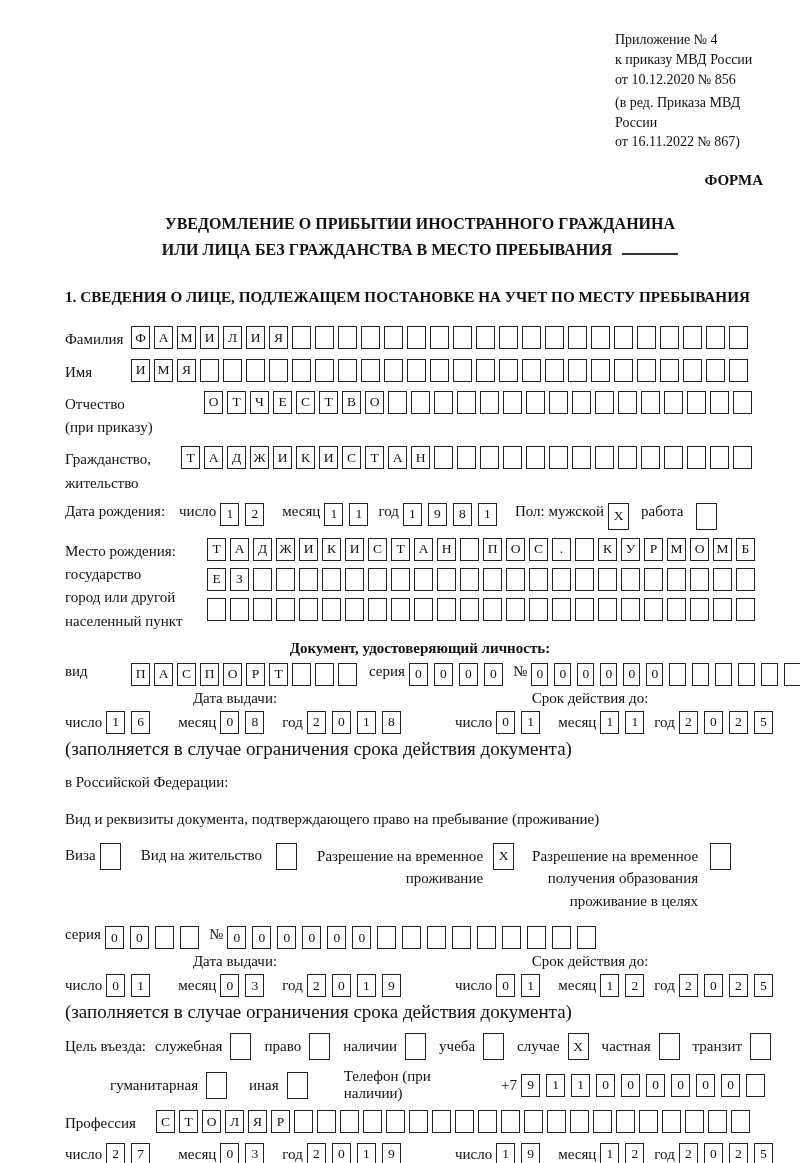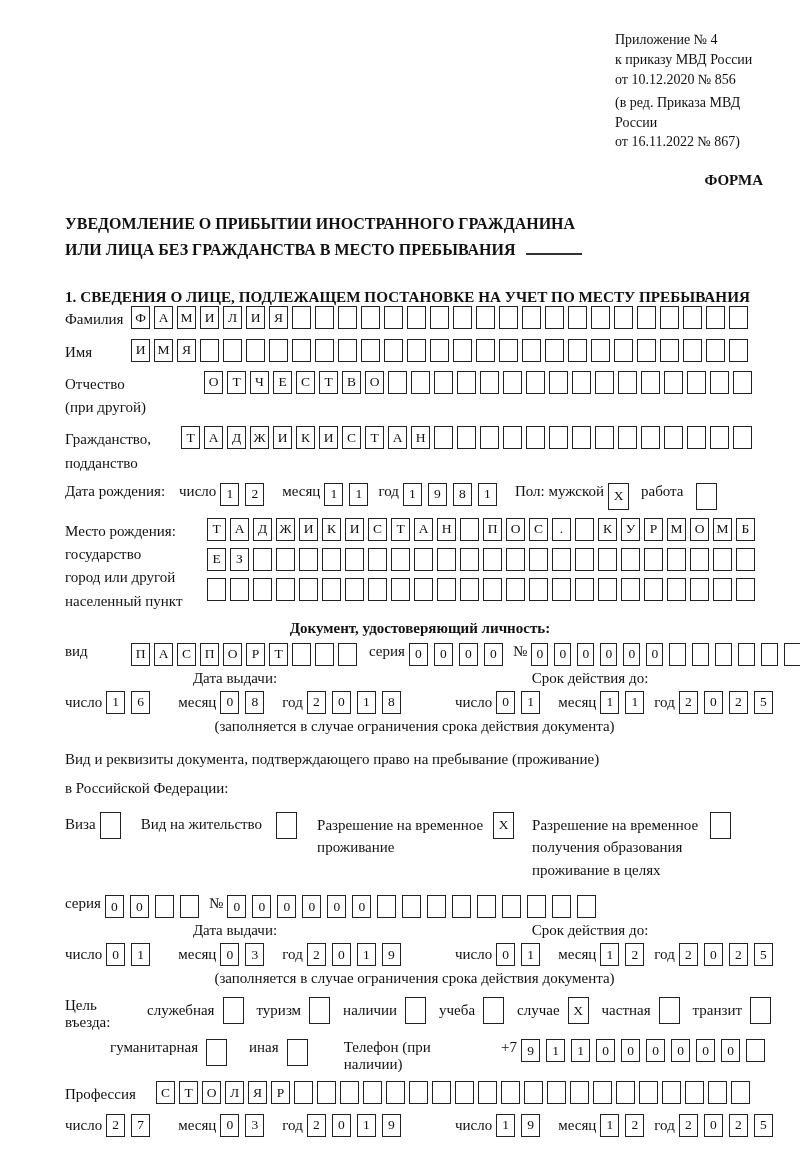--- a/index.html
+++ b/index.html
@@ -4,23 +4,23 @@
 <style>
   html,body{margin:0;padding:0;background:#fff;}
   body{width:800px;height:1163px;overflow:hidden;color:#111;
        font-family:"Liberation Serif","DejaVu Serif",serif;font-size:15px;}
   .page{padding:30px 25px 0 65px;width:710px;}
   
   .hdr{margin-left:550px;font-size:14px;line-height:1.42;}
   .hdr2{margin-top:3px;}
   .forma{margin-top:20px;text-align:right;padding-right:12px;font-weight:bold;font-size:15px;}
   
-  .title{margin-top:22px;text-align:left;font-weight:bold;font-size:16px;line-height:1.6;}
+  .title{margin-top:22px;text-align:center;font-weight:bold;font-size:16px;line-height:1.6;}
   .blank{display:inline-block;width:56px;border-bottom:2px solid #333;margin-left:10px;vertical-align:baseline;}
-  .sec1{margin-top:26px;font-weight:bold;font-size:15.2px;}
+  .sec1{margin-top:26px;margin-bottom:20px;font-weight:bold;font-size:15.2px;}
   
   .row{display:flex;align-items:flex-start;margin-bottom:7px;}
   .lbl{flex:none;font-size:15px;padding-top:2px;line-height:1.55;}
   .w-surname{width:66px;}.w-name{width:66px;}.w-patr{width:139px;}.w-citiz{width:116px;}
   .w-birthpl{width:142px;}.w-prof{width:91px;}
   
   .cells{display:flex;flex:none;}
   .cell{flex:none;width:17px;height:21px;border:1.6px solid #222;margin-right:4px;
         display:flex;align-items:center;justify-content:center;font-size:13.5px;background:#fff;}
   .sm .cell{width:15px;}
@@ -31,29 +31,29 @@
   .stack .row{margin-bottom:7px;}
   
   .dtitles{display:flex;margin-top:4px;}
   .dt-left{width:340px;text-align:center;flex:none;}
   .dt-right{flex:1;text-align:center;}
   .drow{display:flex;align-items:flex-start;margin-top:4px;}
   .dgrp{display:flex;align-items:center;flex:none;}
   .dgrp.left{width:390px;}
   .dlbl{flex:none;}
   .ml{margin-left:18px;}.ml2{margin-left:8px;}
-  .note-right{text-align:center;font-size:15px;margin:4px 11px 10px 0;}
+  .note-right{text-align:left;font-size:19px;margin:4px 11px 10px 0;}
   
   .optrow{display:flex;align-items:flex-start;margin:10px 0 14px 0;}
   .optrow .olabel{padding-top:4px;}
-  .opt-multi{text-align:left;line-height:1.5;padding-top:2px;}
+  .opt-multi{text-align:right;line-height:1.5;padding-top:2px;}
   .center-head{text-align:center;font-weight:bold;margin:2px 0 6px 0;}
   .pline{margin-top:12px;line-height:1.7;}
   
-  .prow{display:flex;align-items:flex-start;margin-top:8px;}
+  .prow{display:flex;align-items:center;margin-top:8px;}
   .pair{display:flex;align-items:center;margin-left:9px;}
   .pair .plbl{margin-right:4px;}
   .mt8{margin-top:8px;}
 </style>
 </head>
 <body>
 
 <div class="page">
 
   <div class="hdr">
@@ -134,21 +134,21 @@
         <div class="cell"></div>
         <div class="cell"></div>
         <div class="cell"></div>
         <div class="cell"></div>
       </div>
   </div>
 
   <div class="row">
     <div class="lbl w-patr">
       <div>Отчество</div>
-      <div>(при другой)</div>
+      <div>(при приказу)</div>
     </div>
     <div class="cells">
         <div class="cell">О</div>
         <div class="cell">Т</div>
         <div class="cell">Ч</div>
         <div class="cell">Е</div>
         <div class="cell">С</div>
         <div class="cell">Т</div>
         <div class="cell">В</div>
         <div class="cell">О</div>
@@ -167,21 +167,21 @@
         <div class="cell"></div>
         <div class="cell"></div>
         <div class="cell"></div>
         <div class="cell"></div>
       </div>
   </div>
 
   <div class="row">
     <div class="lbl w-citiz">
       <div>Гражданство,</div>
-      <div>подданство</div>
+      <div>жительство</div>
     </div>
     <div class="cells">
         <div class="cell">Т</div>
         <div class="cell">А</div>
         <div class="cell">Д</div>
         <div class="cell">Ж</div>
         <div class="cell">И</div>
         <div class="cell">К</div>
         <div class="cell">И</div>
         <div class="cell">С</div>
@@ -408,22 +408,22 @@
       <div class="cells dcells">
           <div class="cell">2</div>
           <div class="cell">0</div>
           <div class="cell">2</div>
           <div class="cell">5</div>
         </div>
     </div>
   </div>
   <div class="note-right">(заполняется в случае ограничения срока действия документа)</div>
 
+  <div class="pline" style="margin-top:4px;">в Российской Федерации:</div>
   <div class="pline">Вид и реквизиты документа, подтверждающего право на пребывание (проживание)</div>
-  <div class="pline" style="margin-top:4px;">в Российской Федерации:</div>
 
   <div class="optrow">
     <span class="olabel">Виза</span>
     <div class="cells checkbox">
         <div class="cell"></div>
       </div>
     <span class="olabel" style="margin-left:16px;">Вид на жительство</span>
     <div class="cells checkbox" style="margin-left:14px;">
         <div class="cell"></div>
       </div>
@@ -520,21 +520,21 @@
 
   <div class="prow">
     <span>Цель въезда:</span>
     <div class="pair">
         <span class="plbl">служебная</span>
         <div class="cells checkbox">
           <div class="cell"></div>
         </div>
       </div>
     <div class="pair">
-        <span class="plbl">туризм</span>
+        <span class="plbl">право</span>
         <div class="cells checkbox">
           <div class="cell"></div>
         </div>
       </div>
     <div class="pair">
         <span class="plbl">наличии</span>
         <div class="cells checkbox">
           <div class="cell"></div>
         </div>
       </div>

